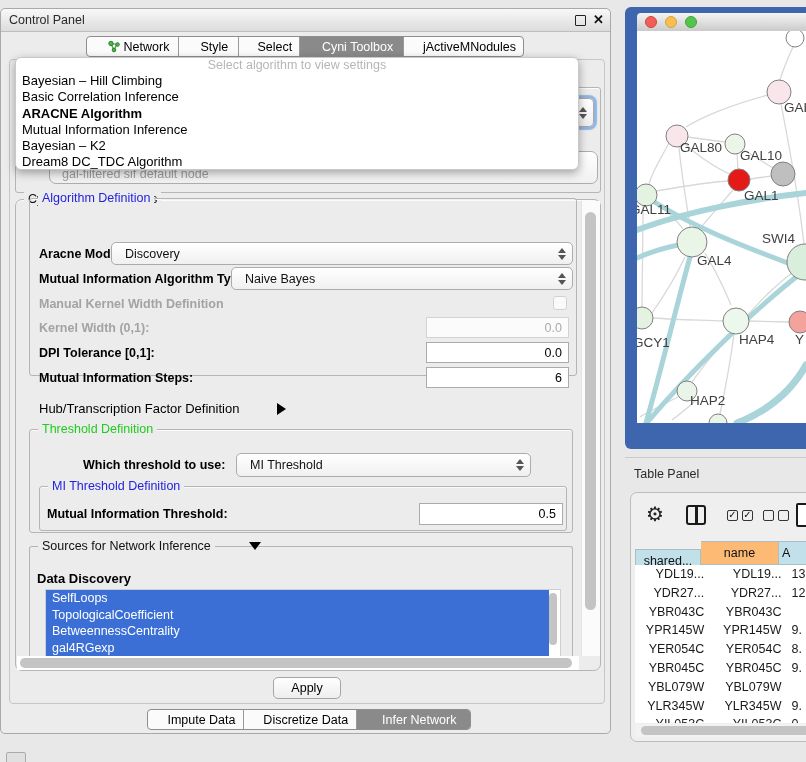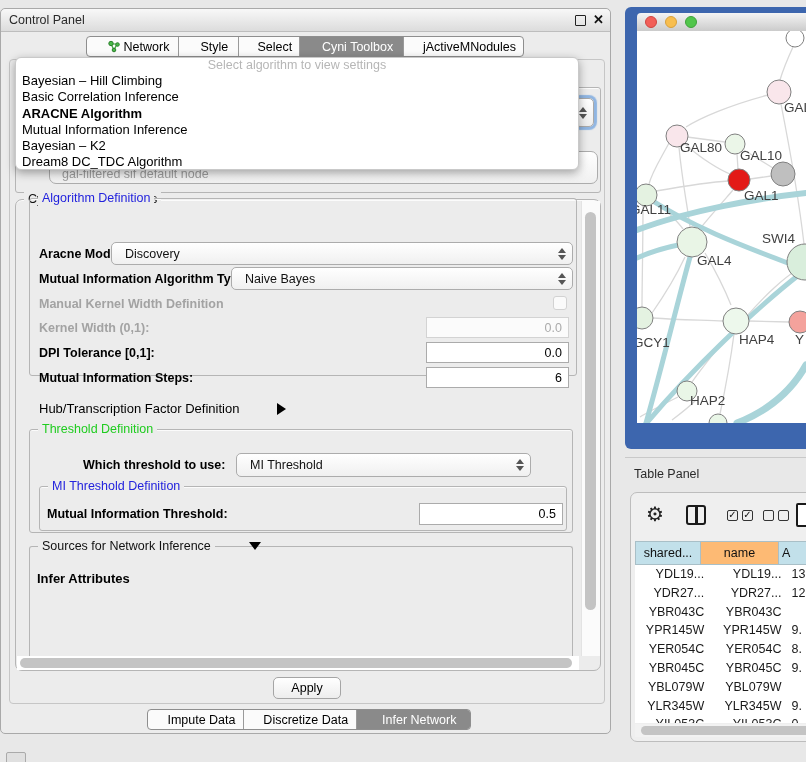--- a/index.html
+++ b/index.html
@@ -200,22 +200,29 @@
     <div class="abs group" style="left:38px;top:477px;width:528px;height:45px;">
       <span class="gtitle blue">MI Threshold Definition</span>
     </div>
     <div class="abs lbl" style="left:46px;top:497px;height:16px;line-height:16px;">Mutual Information Threshold:</div>
     <div class="abs field" style="left:418px;top:494px;width:144px;height:22px;">0.5</div>
 
     <div class="abs" style="left:28px;top:537px;width:544px;height:120px;border:1px solid #B5B5B5;border-bottom:none;border-radius:3px 3px 0 0;box-sizing:border-box;">
       <span class="gtitle">Sources for Network Inference</span>
     </div>
     <div class="abs" style="left:248px;top:533px;width:0;height:0;border-left:6px solid transparent;border-right:6px solid transparent;border-top:8px solid #000;"></div>
-    <div class="abs lbl" style="left:36px;top:562px;height:16px;line-height:16px;font-size:13px;">Infer Attributes</div>
-
+    <div class="abs lbl" style="left:36px;top:562px;height:16px;line-height:16px;font-size:13px;">Data Discovery</div>
+
+    <div class="abs listbox" style="left:44px;top:580px;width:516px;height:68px;">
+      <div class="list-item" style="width: 503px; box-sizing: border-box; background: rgb(59, 111, 214);">SelfLoops</div>
+      <div class="list-item" style="width: 503px; box-sizing: border-box; background: rgb(59, 111, 214);">TopologicalCoefficient</div>
+      <div class="list-item" style="width: 503px; box-sizing: border-box; background: rgb(59, 111, 214);">BetweennessCentrality</div>
+      <div class="list-item" style="width: 503px; box-sizing: border-box; background: rgb(59, 111, 214);">gal4RGexp</div>
+      <div class="abs" style="right:3px;top:3px;width:8px;height:52px;background:#C4C4C4;border-radius:4px;"></div>
+    </div>
 
     <div class="abs" style="left:16px;top:647px;width:562px;height:14px;background:#FFFFFF;">
       <div class="thumb" style="position:absolute;left:3px;top:2px;width:552px;height:10px;"></div>
     </div>
 
     <div class="abs mac-btn" style="left:272px;top:668px;width:68px;height:22px;">
       <span>Apply</span>
     </div>
 
     <div class="abs seg-bar" style="left:146px;top:700px;width:324px;height:21px;">
@@ -325,21 +332,21 @@
       <span class="cbx">✓</span>
         <span class="cbx">✓</span>
     </div>
     <div class="abs" style="left:132px;top:17px;display:flex;gap:4px;">
       <span class="cbx"></span>
         <span class="cbx"></span>
     </div>
     <div class="abs" style="left:165px;top:10px;width:16px;height:24px;border:2.5px solid #1a1a1a;border-radius:2px;box-sizing:border-box;background:#FFF;"></div>
 
     <div class="abs" style="left:4px;top:48px;display:flex;">
-      <div class="hdr-cell" style="width: 66px; border-left: 1px solid rgb(169, 191, 199); background: rgb(194, 224, 234);">shared...</div>
+      <div class="hdr-cell" style="width: 66px; border-left: 1px solid rgb(169, 191, 199); background: rgb(194, 224, 234); margin-top: 8px;">shared...</div>
       <div class="hdr-cell" style="width:78px;background:#fdba74;">name</div>
       <div class="hdr-cell" style="width: 40px; text-align: left; padding-left: 3px; background: rgb(194, 224, 234);">A</div>
     </div>
 
     <div class="abs" style="left:4px;top:72px;width:196px;height:158px;background:#FFF;overflow:hidden;">
       <div class="trow">
           <span class="tc0">YDL19...</span>
           <span class="tc1">YDL19...</span>
           <span class="tc2">13</span>
         </div>

